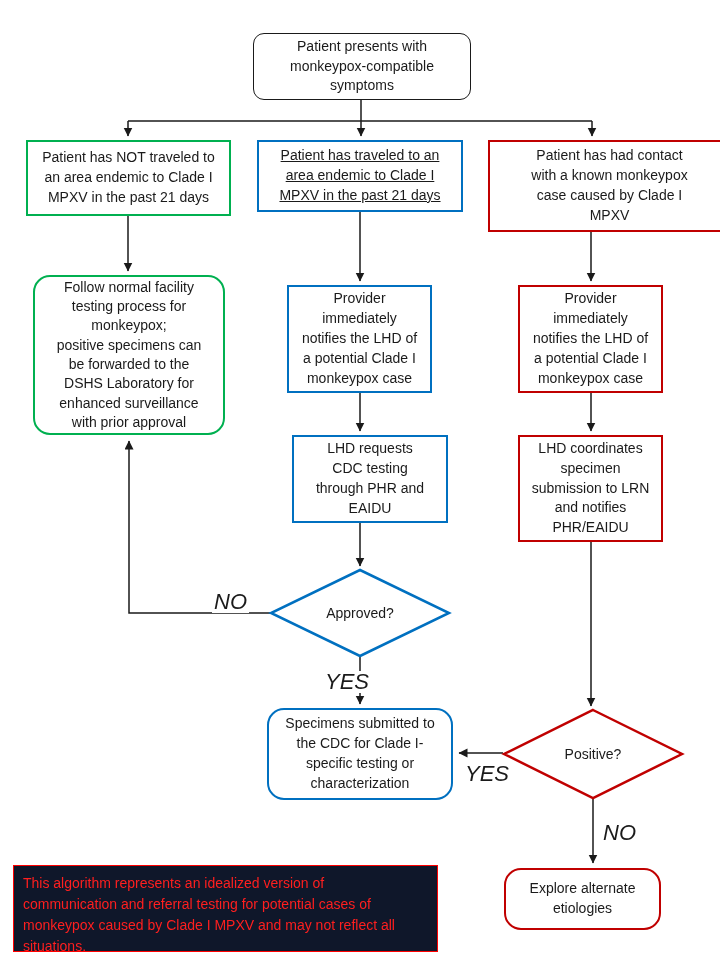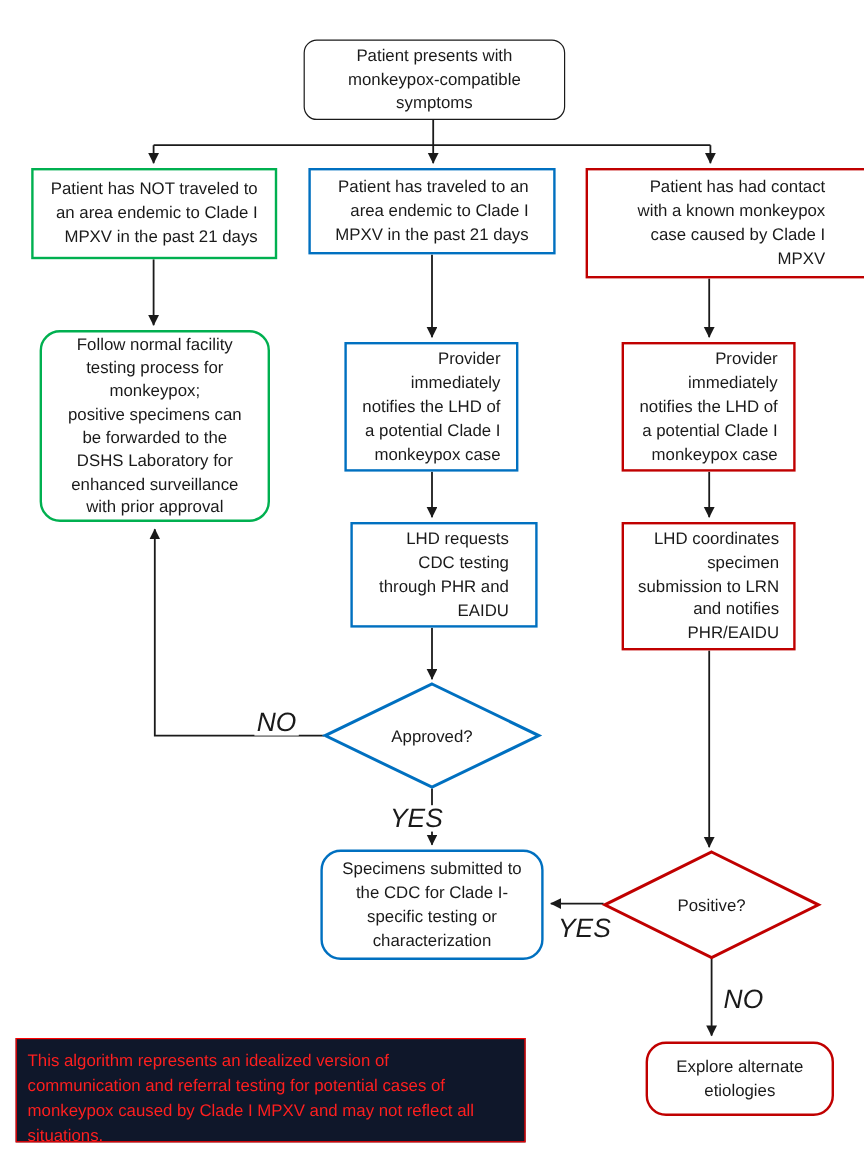--- a/index.html
+++ b/index.html
@@ -20,21 +20,21 @@
     align-items: center;
     justify-content: center;
     text-align: center;
     background: #ffffff;
     box-sizing: border-box;
     font-size: 14px;
     line-height: 1.42;
     white-space: pre-line;
     padding: 2px 4px;
   }
-  .rect       { border-style: solid; border-width: 2.5px; text-align: right; }
+  .rect       { border-style: solid; border-width: 2.5px; }
   .rounded    { border-style: solid; border-width: 2.5px; border-radius: 17px; }
   .start      { border: 1.5px solid #1a1a1a; border-radius: 11px; }
   .green-b    { border-color: #00B050; }
   .blue-b     { border-color: #0070C0; }
   .darkred-b  { border-color: #C00000; }
 
   .diamond-label {
     position: absolute;
     display: flex;
     align-items: center;
@@ -104,21 +104,21 @@
   </svg>
 
   <div class="node start" style="left:253px; top:33px; width:218px; height:67px;">Patient presents with
 monkeypox-compatible
 symptoms</div>
 
   <div class="node rect green-b" style="left:26px; top:140px; width:205px; height:76px;">Patient has NOT traveled to
 an area endemic to Clade I
 MPXV in the past 21 days</div>
 
-  <div class="node rect blue-b" style="left:257px; top:140px; width:206px; height:72px;">Patient has traveled to an
+  <div class="node rect blue-b" style="left:257px; top:140px; width:206px; height:72px;text-decoration:underline;">Patient has traveled to an
 area endemic to Clade I
 MPXV in the past 21 days</div>
 
   <div class="node rect darkred-b" style="left:488px; top:140px; width:243px; height:92px;">Patient has had contact
 with a known monkeypox
 case caused by Clade I
 MPXV</div>
 
   <div class="node rounded green-b" style="left:33px; top:275px; width:192px; height:160px; line-height:1.38;">Follow normal facility
 testing process for
@@ -150,21 +150,21 @@
 specimen
 submission to LRN
 and notifies
 PHR/EAIDU</div>
 
   <div class="node rounded blue-b" style="left:267px; top:708px; width:186px; height:92px;">Specimens submitted to
 the CDC for Clade I-
 specific testing or
 characterization</div>
 
-  <div class="node rounded darkred-b" style="left:538px; top:868px; width:157px; height:62px;">Explore alternate
+  <div class="node rounded darkred-b" style="left:504px; top:868px; width:157px; height:62px;">Explore alternate
 etiologies</div>
 
   <div class="diamond-label" style="left:300px; top:600px; width:120px; height:26px;">Approved?</div>
   <div class="diamond-label" style="left:533px; top:741px; width:120px; height:26px;">Positive?</div>
 
   <div class="edge-label" style="left:212px; top:591px;">NO</div>
   <div class="edge-label" style="left:323px; top:671px;">YES</div>
   <div class="edge-label" style="left:463px; top:763px;">YES</div>
   <div class="edge-label" style="left:601px; top:822px;">NO</div>
 

